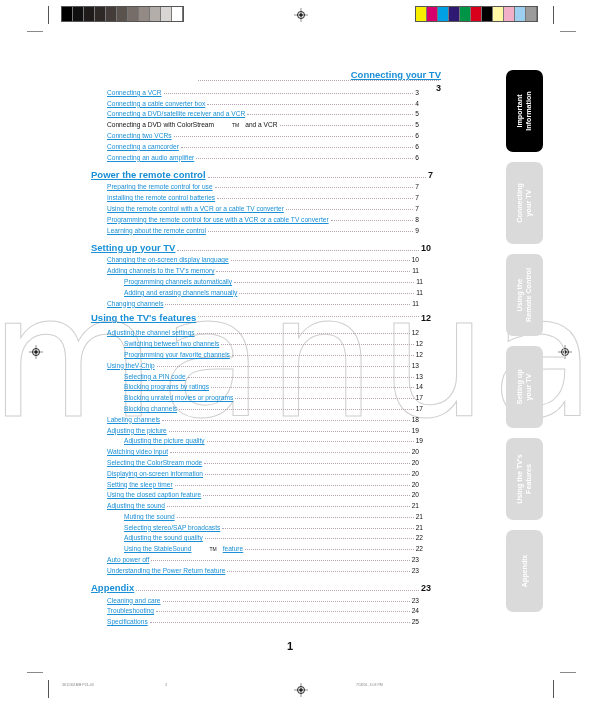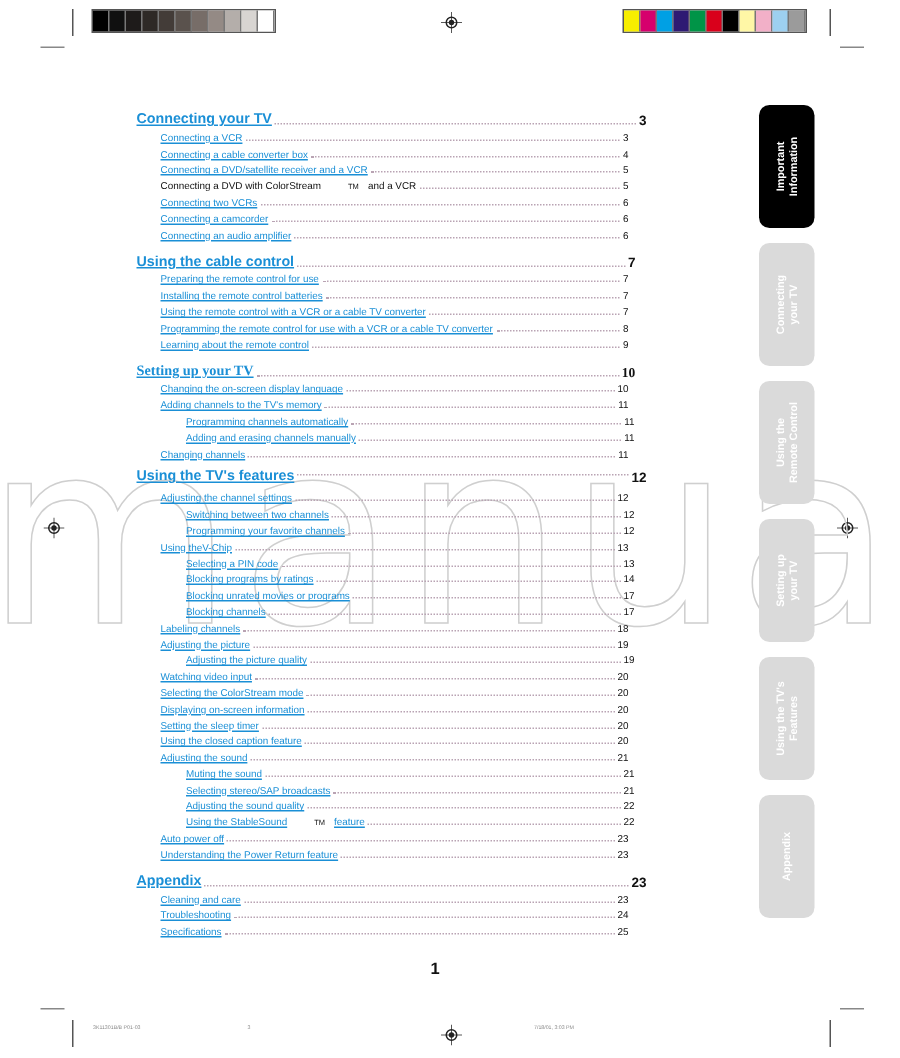--- a/index.html
+++ b/index.html
@@ -90,21 +90,21 @@
 <svg class="reg" style="left:294px;top:683px" viewBox="0 0 14 14">
     <line x1="0" y1="7" x2="14" y2="7" stroke="#444" stroke-width="0.6"></line>
     <line x1="7" y1="0" x2="7" y2="14" stroke="#444" stroke-width="0.6"></line>
     <circle cx="7" cy="7" r="3.5" fill="none" stroke="#222" stroke-width="1"></circle>
     <circle cx="7" cy="7" r="1.8" fill="#222"></circle>
   </svg>
 
 <div class="watermark">manuals</div>
 
 <div class="toc" id="toc">
-    <div class="row l0" style="padding-left: 0px;">
+    <div class="row l0" style="padding-left: 0px; flex-direction: column;">
       <span class="label">Connecting your TV</span>
       <span class="dots" style="width: 240.734px;"></span>
       <span class="page">3</span>
     </div>
     <div class="row l1" style="padding-left: 16px;">
       <span class="label">Connecting a VCR</span>
       <span class="dots" style="width: 249.703px;"></span>
       <span class="page">3</span>
     </div>
     <div class="row l1" style="padding-left: 16px;">
@@ -133,21 +133,21 @@
       <span class="label">Connecting a camcorder</span>
       <span class="dots" style="width: 232.484px;"></span>
       <span class="page">6</span>
     </div>
     <div class="row l1" style="padding-left: 16px;">
       <span class="label">Connecting an audio amplifier</span>
       <span class="dots" style="width: 217.078px;"></span>
       <span class="page">6</span>
     </div>
     <div class="row l0" style="padding-left: 0px;">
-      <span class="label">Using the cable control</span>
+      <span class="label">Power the remote control</span>
       <span class="dots" style="width: 218.547px;"></span>
       <span class="page">7</span>
     </div>
     <div class="row l1" style="padding-left: 16px;">
       <span class="label">Preparing the remote control for use</span>
       <span class="dots" style="width: 198.766px;"></span>
       <span class="page">7</span>
     </div>
     <div class="row l1" style="padding-left: 16px;">
       <span class="label">Installing the remote control batteries</span>
@@ -162,21 +162,21 @@
     <div class="row l1" style="padding-left: 16px;">
       <span class="label">Programming the remote control for use with a VCR or a cable TV converter</span>
       <span class="dots" style="width: 82.7188px;"></span>
       <span class="page">8</span>
     </div>
     <div class="row l1" style="padding-left: 16px;">
       <span class="label">Learning about the remote control</span>
       <span class="dots" style="width: 205.344px;"></span>
       <span class="page">9</span>
     </div>
-    <div class="row l0" style="padding-left: 0px; font-family: Liberation Serif, serif;">
+    <div class="row l0" style="padding-left: 0px;">
       <span class="label">Setting up your TV</span>
       <span class="dots" style="width: 241.531px;"></span>
       <span class="page">10</span>
     </div>
     <div class="row l1" style="padding-left: 16px;">
       <span class="label">Changing the on-screen display language</span>
       <span class="dots" style="width: 178.938px;"></span>
       <span class="page">10</span>
     </div>
     <div class="row l1" style="padding-left: 16px;">

